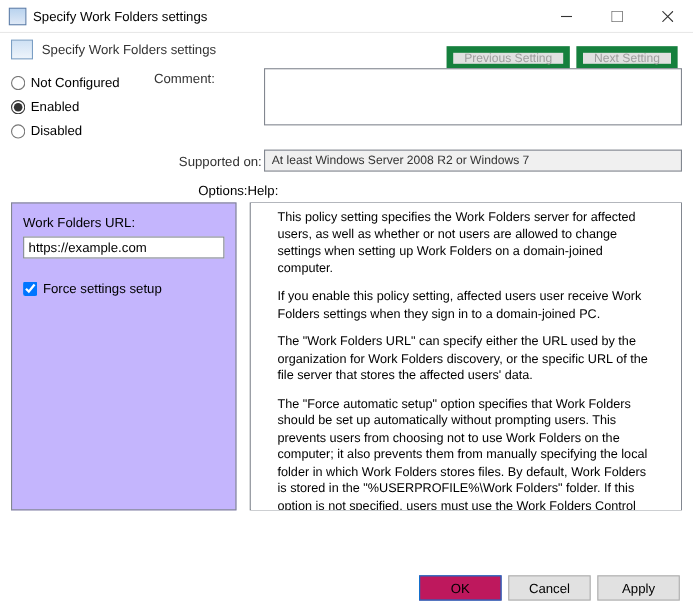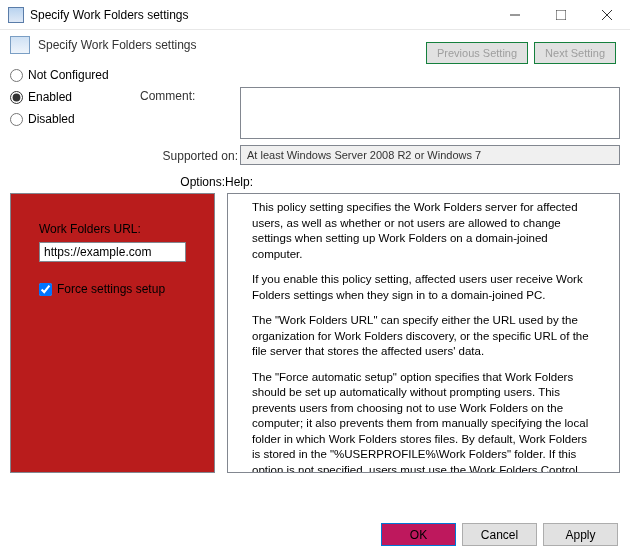--- a/index.html
+++ b/index.html
@@ -9,37 +9,37 @@
   .titlebar .ticon { width:16px; height:16px; margin:0 6px 0 8px; background:linear-gradient(#b9d3ef,#dfe9f6); border:1px solid #5a7ca8; }
   .titlebar .ttext { flex:1; font-size:12px; color:#000; }
   .winbtns { display:flex; height:100%; }
   .winbtn { width:46px; height:100%; display:flex; align-items:center; justify-content:center; color:#555; }
   .winbtn svg { width:10px; height:10px; stroke:#333; stroke-width:1; fill:none; }
   .client { padding:6px 10px 0 10px; }
   .heading { display:flex; align-items:center; margin-bottom:8px; }
   .heading .hicon { width:20px; height:18px; margin-right:8px; background:linear-gradient(#cfe1f4,#eef4fb); border:1px solid #7a9ec4; }
   .heading .htext { font-size:12px; color:#333; }
   .navbtns { position:absolute; top:42px; right:14px; display:flex; gap:6px; }
-  .navbtn { height:22px; padding:0 10px; background:#e1e1e1; border:1px solid #15803d; color:#9e9e9e; font-size:11px; display:flex; align-items:center; }
+  .navbtn { height:22px; padding:0 10px; background:#e1e1e1; border:6px solid #15803d; color:#9e9e9e; font-size:11px; display:flex; align-items:center; }
   .row1 { display:flex; align-items:flex-start; margin-top:4px; }
   .radios { width:130px; padding-top:2px; }
   .rad { display:flex; align-items:center; height:22px; }
   .rad input { margin:0 5px 0 0; accent-color:#333; }
   .rad label { font-size:12px; }
-  .commentbox { flex:1; display:flex;margin-top:25px; }
+  .commentbox { flex:1; display:flex; }
   .clabel { width:100px; text-align:left; padding-top:2px; font-size:12px; color:#333; }
   .ctext { flex:1; height:52px; border:1px solid #828790; background:#fff; position:relative; overflow-y:scroll; }
   .row2 { margin-top:6px; display:flex; align-items:flex-start; }
   .slabel { width:230px; text-align:right; padding-right:2px; font-size:12px; color:#333; padding-top:4px; }
   .sbox { flex:1; height:20px; border:1px solid #828790; background:#f0f0f0; display:flex; align-items:center; padding-left:6px; font-size:11px; color:#333; overflow-y:scroll; }
   .midlabels { display:flex; margin-top:10px;text-align:right; }
   .optlabel { width:215px; font-size:12px; }
   .hlplabel { font-size:12px; }
   .midrow { display:flex; margin-top:4px; height:280px; }
-  .optpane { width:205px; border:1px solid #828790; padding:28px; overflow-y:scroll; background:#b91c1c; margin-right:12px; }
+  .optpane { width:205px; border:1px solid #828790; padding:10px; overflow-y:scroll; background:#c4b5fd; margin-right:12px; }
   .optpane .lbl { font-size:12px; margin-bottom:6px; }
   .optpane input[type=text] { width:100%; border:1px solid #828790; height:20px; padding:0 4px; font-size:12px; background:#fff; }
   .chk { display:flex; align-items:center; margin-top:20px; }
   .chk input { margin:0 5px 0 0; }
   .helppane { flex:1; border:1px solid #828790; padding:6px 24px; overflow-y:scroll; background:#fff; font-size:11.5px; line-height:1.35; color:#000; }
   .helppane p { margin:0 0 10px 0; }
   .btnbar { position:absolute; bottom:8px; right:12px; display:flex; gap:6px; }
   .btn { width:75px; height:23px; border:1px solid #adadad; background:#e1e1e1; font-size:12px; display:flex; align-items:center; justify-content:center; }
   .btn.def { border:1px solid #0078d7; background:#be185d; }
   ::-webkit-scrollbar { width:17px; background:#f0f0f0; }

